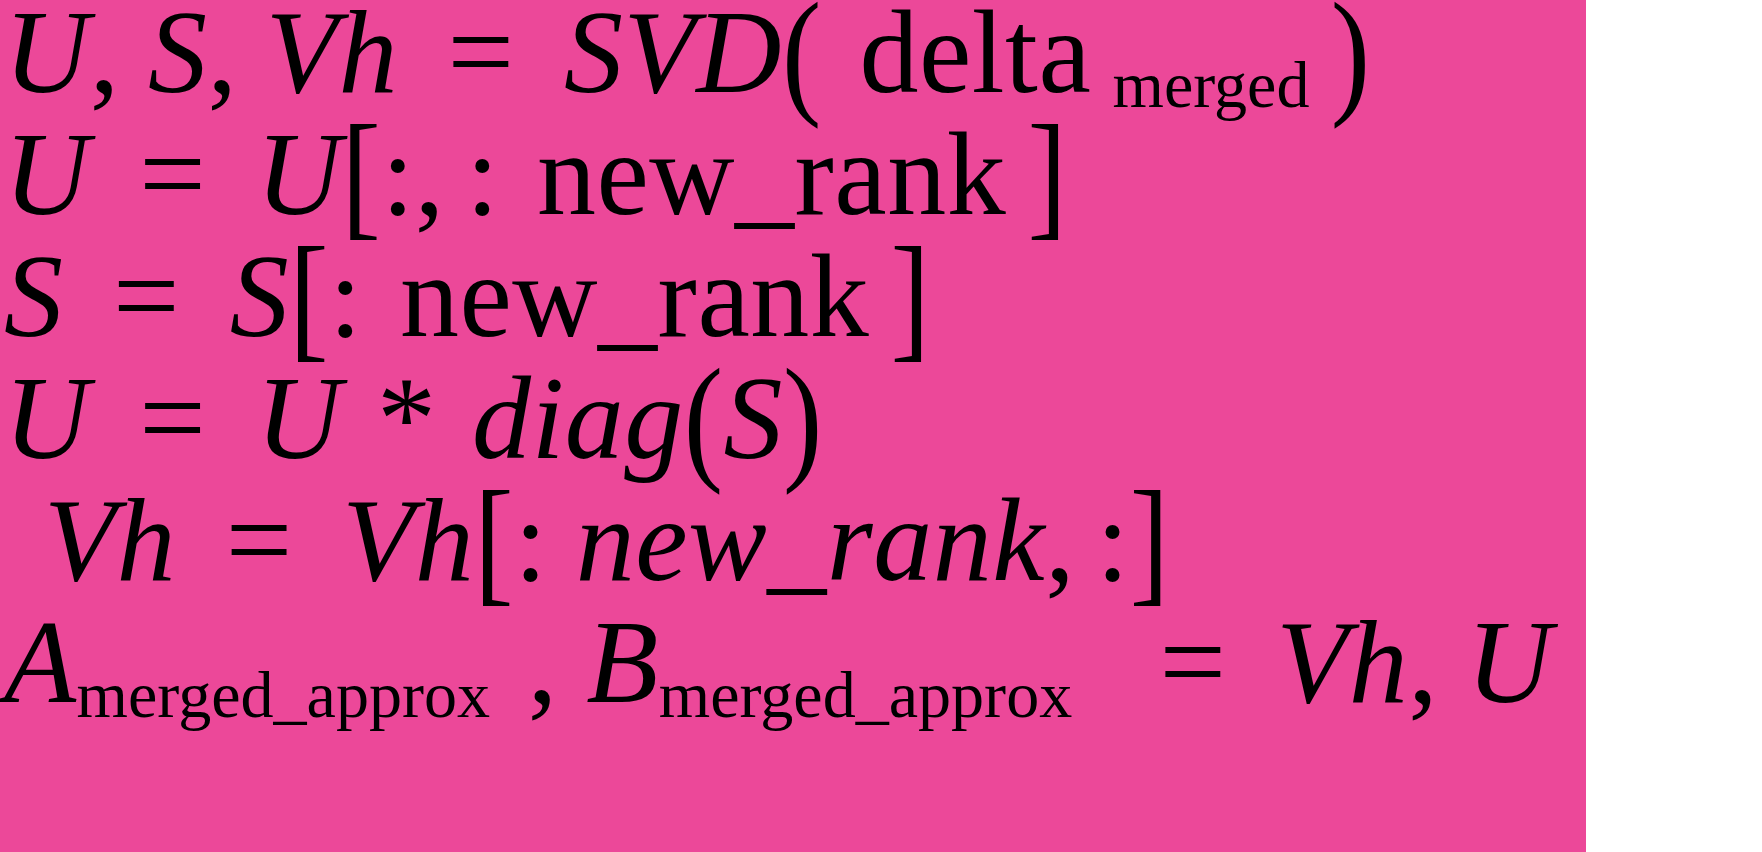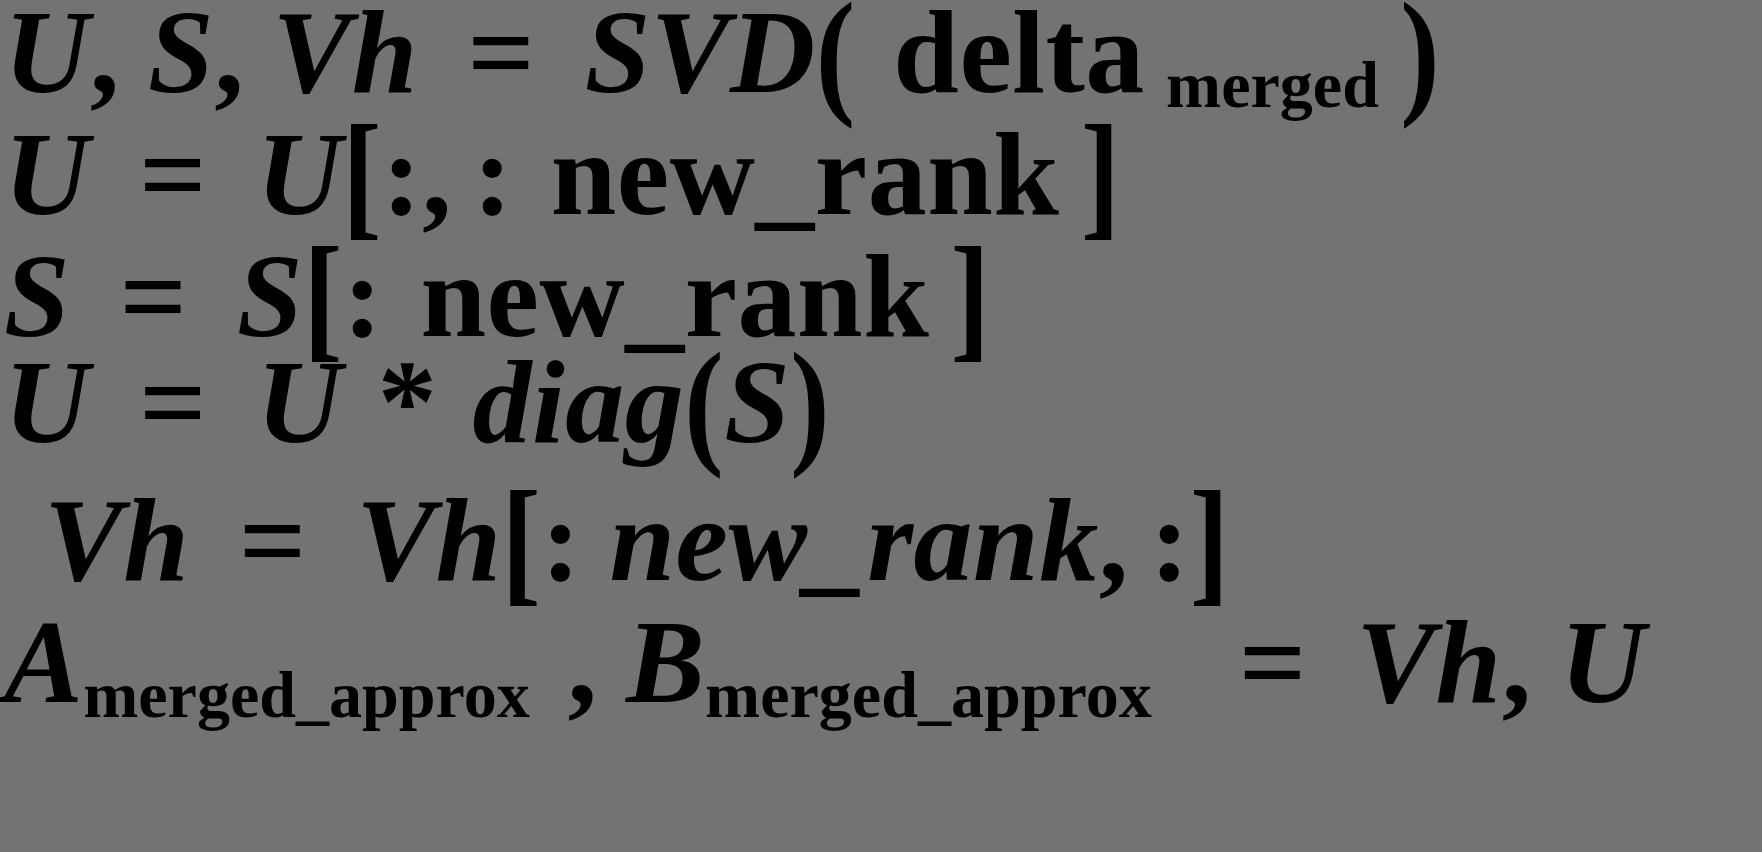--- a/index.html
+++ b/index.html
@@ -13,40 +13,39 @@
     height: 852px;
     overflow: hidden;
     font-family: "Liberation Serif", "DejaVu Serif", serif;
     color: #000000;
   }
 
   #equation-block {
     position: absolute;
     left: 0px;
     top: 0px;
-    width: 1762px;
+    width: 1586px;
     height: 852px;
-    background: #737373;
-    font-weight: bold;
+    background: #ec4899;
   }
 
   .eq-line {
     position: absolute;
     left: 4px;
     white-space: nowrap;
     font-size: 118px;
     line-height: 1;
     letter-spacing: 0.5px;
   }
 
   
   .line-1 { top: -6px;  }
   .line-2 { top: 116px; }
   .line-3 { top: 238px; }
-  .line-4 { top: 344px; }
+  .line-4 { top: 360px; }
   .line-5 { top: 482px; margin-left: 40px; }
   .line-6 { top: 604px; }
 
   
   .mi {
     font-style: italic;
   }
   
   .mtext {
     font-style: normal;

